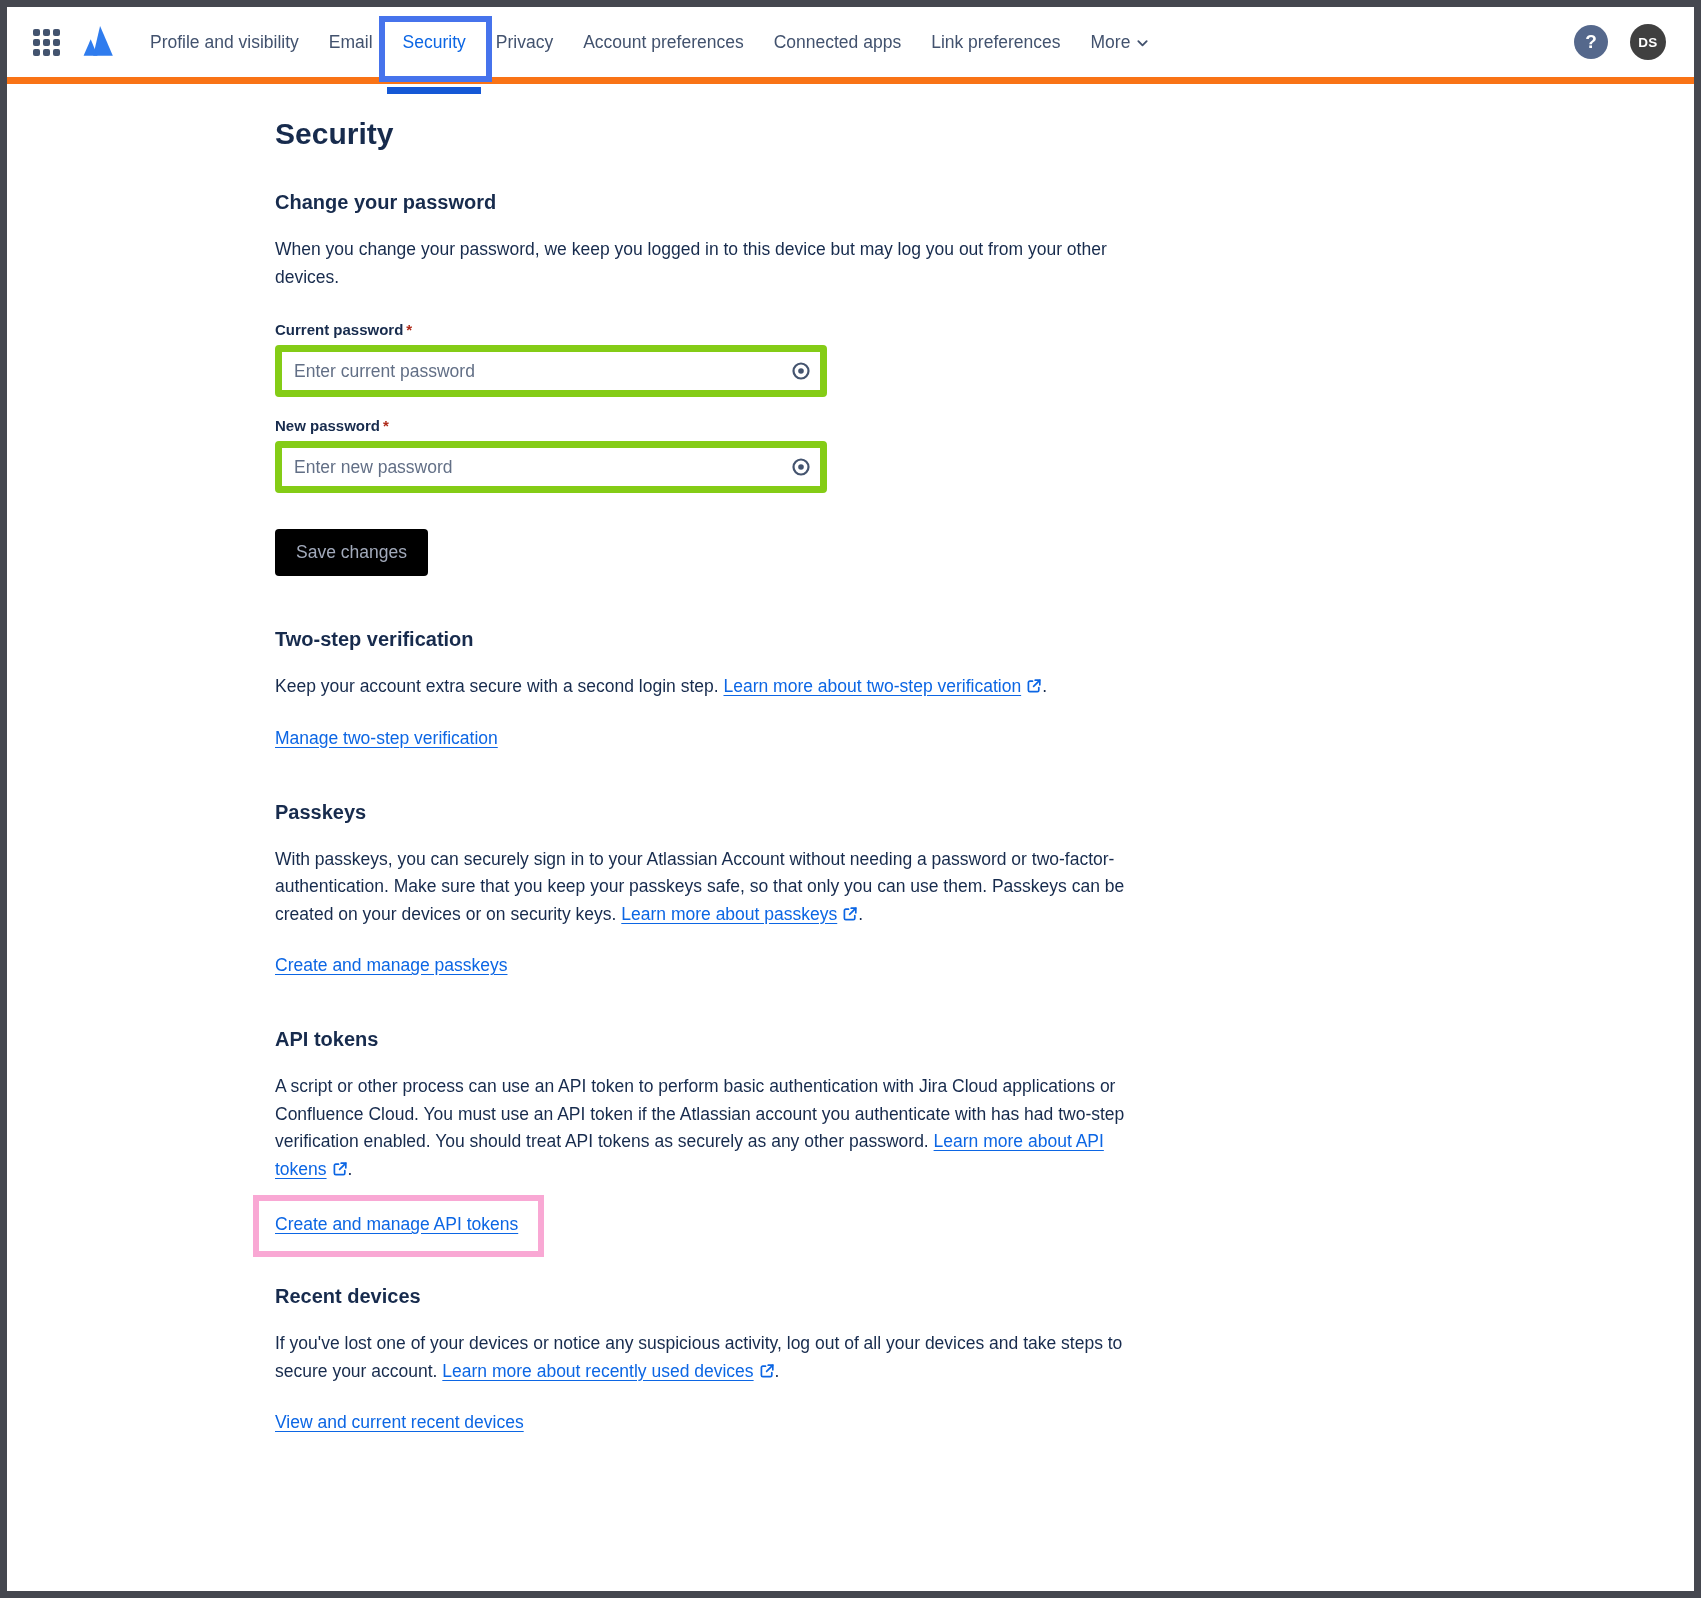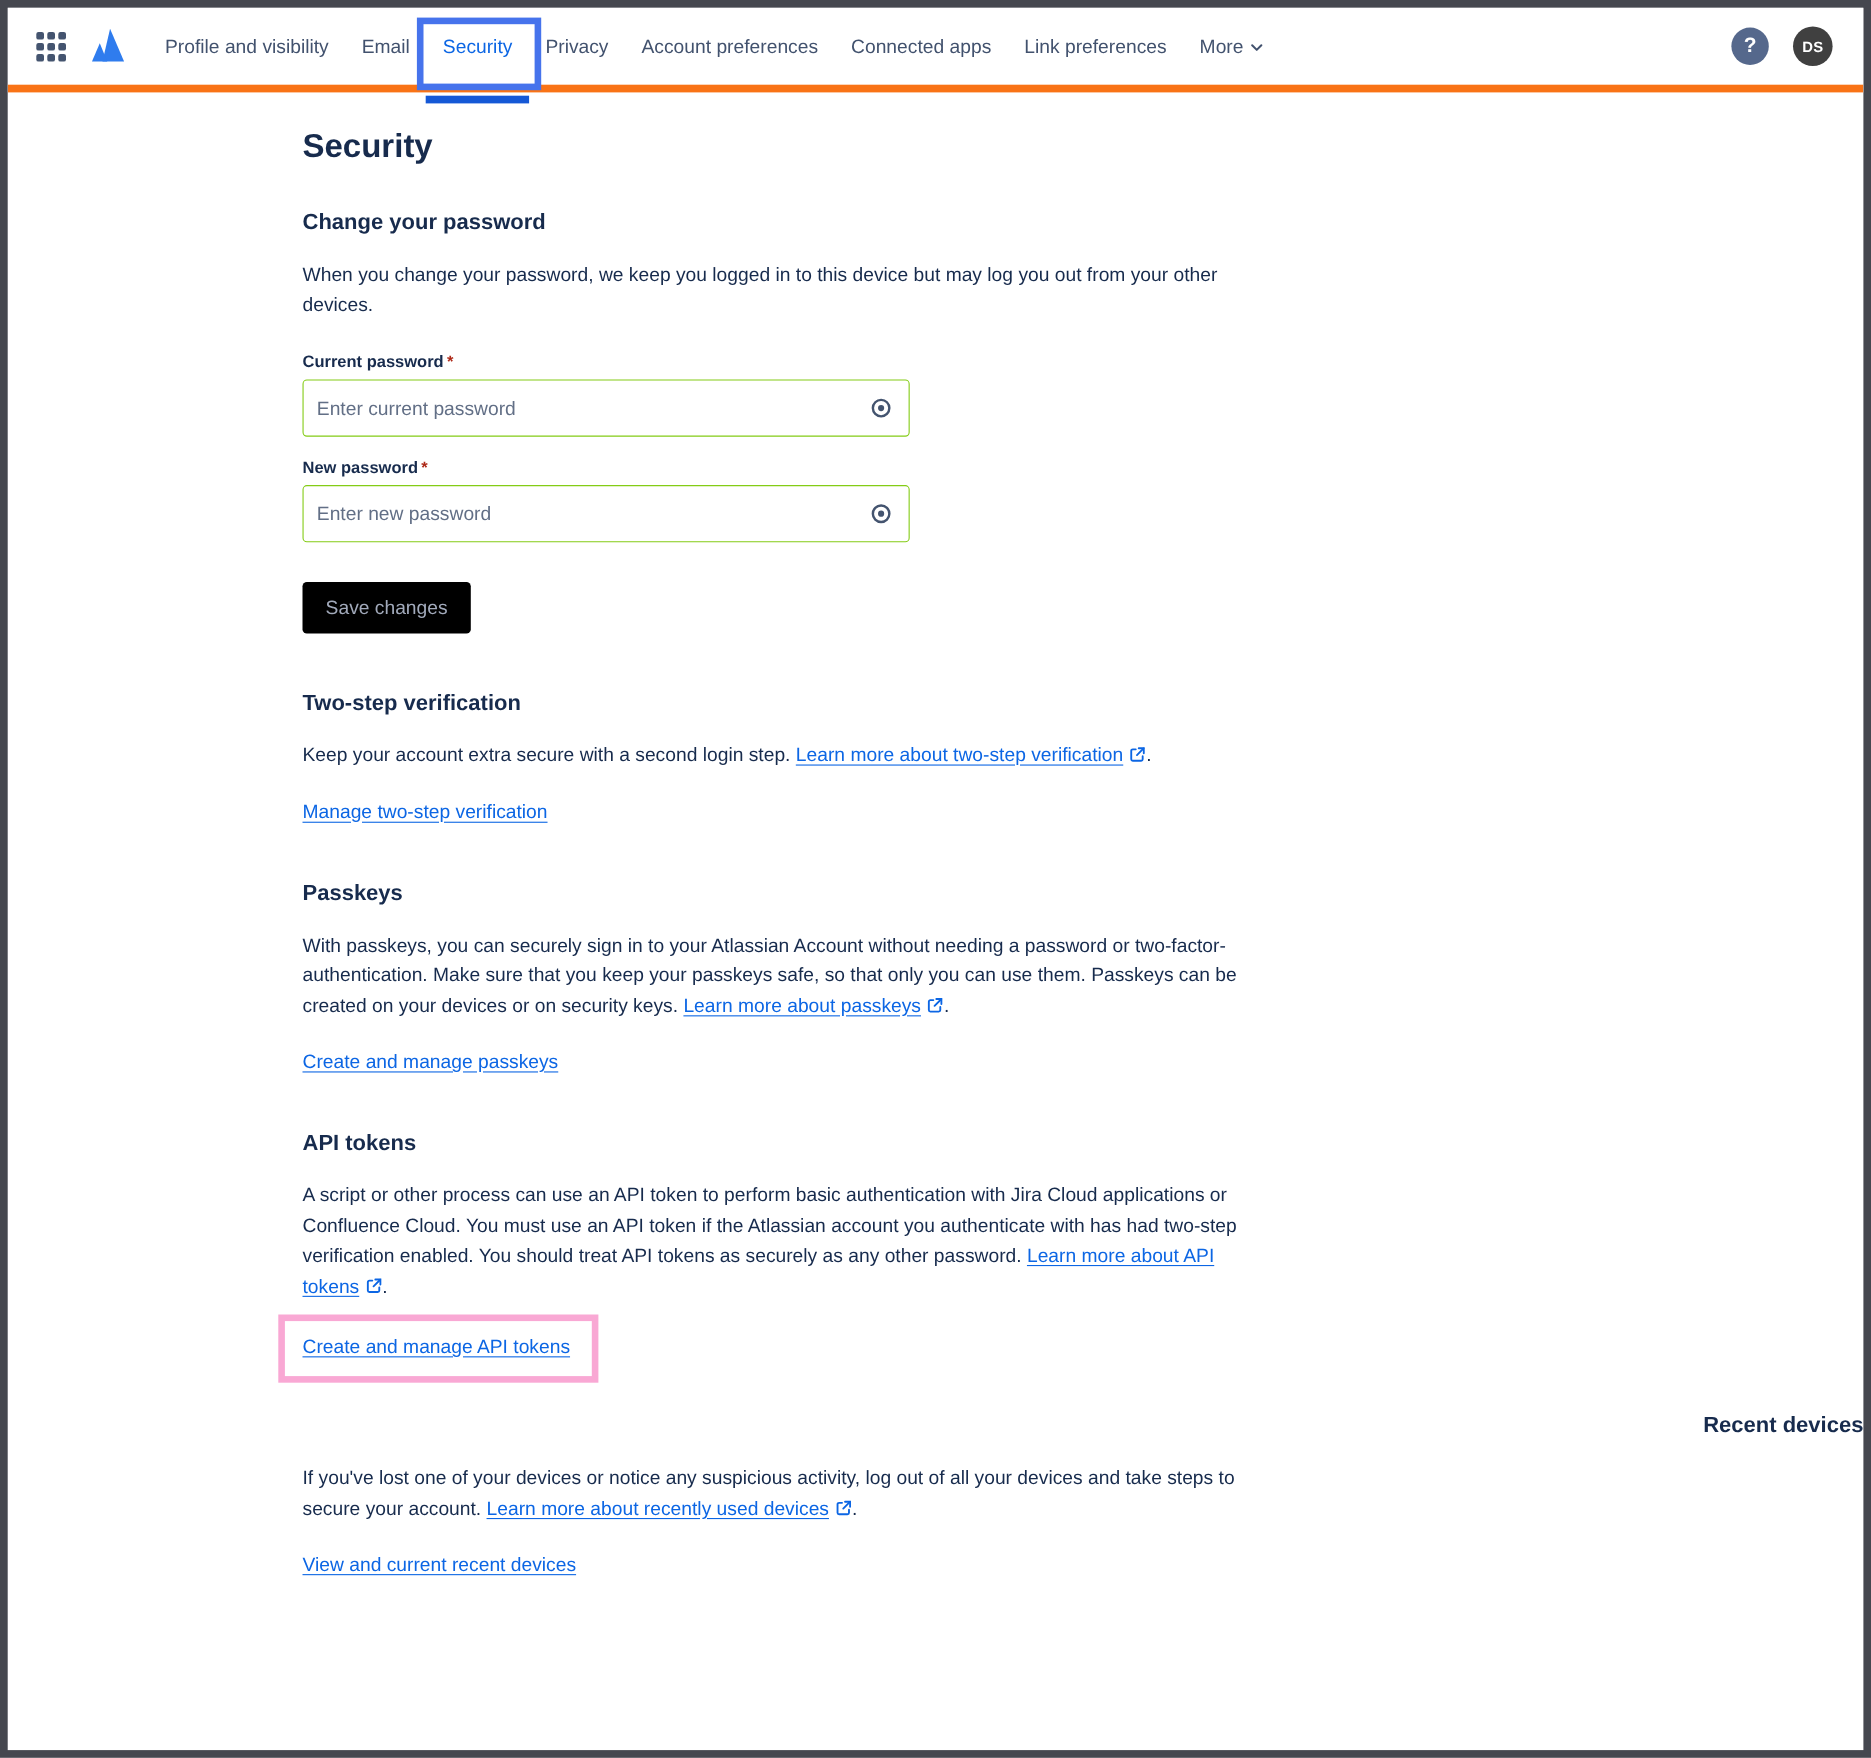--- a/index.html
+++ b/index.html
@@ -66,21 +66,21 @@
   a { color:#0C66E4; text-decoration:underline; text-underline-offset:3px; cursor:pointer; }
   .standalone-link { display:inline-block; margin-top:27px; font-size:17.5px; }
   .ext { display:inline-block; width:16px; height:16px; margin:0 0 0 5px; vertical-align:-2px; color:#0C66E4; }
 
   
   .field-label { display:block; margin:30px 0 0; font-size:15px; font-weight:700; }
   .req { color:#AE2A19; margin-left:3px; font-weight:700; }
   .field { position:relative; width:552px; height:52px; margin-top:7px; }
   .field input {
     width:100%; height:100%;
-    border:1px solid #84cc16; border-radius:4px;
+    border:7px solid #84cc16; border-radius:4px;
     padding:0 52px 0 12px; font-size:17.5px; color:#172B4D;
     font-family:"Liberation Sans", sans-serif;
     background:#fff; outline:none;
   }
   .field input::placeholder { color:#626F86; opacity:1; }
   .eye-btn {
     position:absolute; right:5px; top:5px; width:42px; height:42px;
     border:none; background:none; cursor:pointer;
     display:flex; align-items:center; justify-content:center; color:#44546F;
   }
@@ -91,21 +91,21 @@
     font-family:"Liberation Sans", sans-serif; cursor:default;
   }
 
   
   .api-box {
     display:inline-block; margin:12px 0 0 -22px;
     border:6px solid #f9a8d4;
     padding:13px 20px 16px 16px;
   }
   .api-box a { font-size:17.5px; }
-  .recent-h { margin-top:28px;text-align:right; }
+  .recent-h { margin-top:28px; }
 </style>
 </head>
 <body>
 
 <header class="nav">
   <button class="grid-btn">
     <span class="grid-ico">
       <i></i>
         <i></i>
         <i></i>

